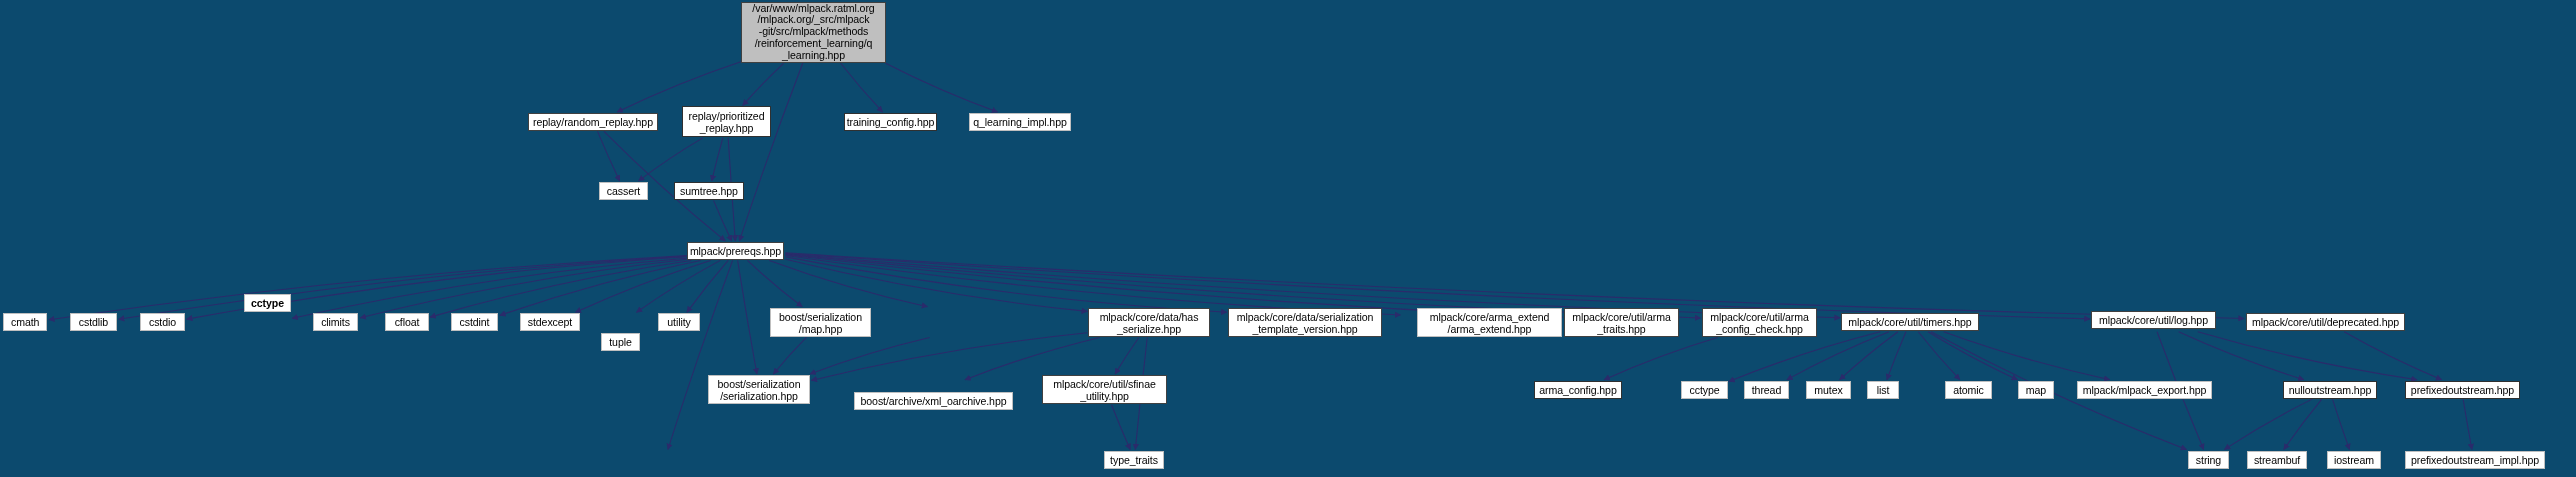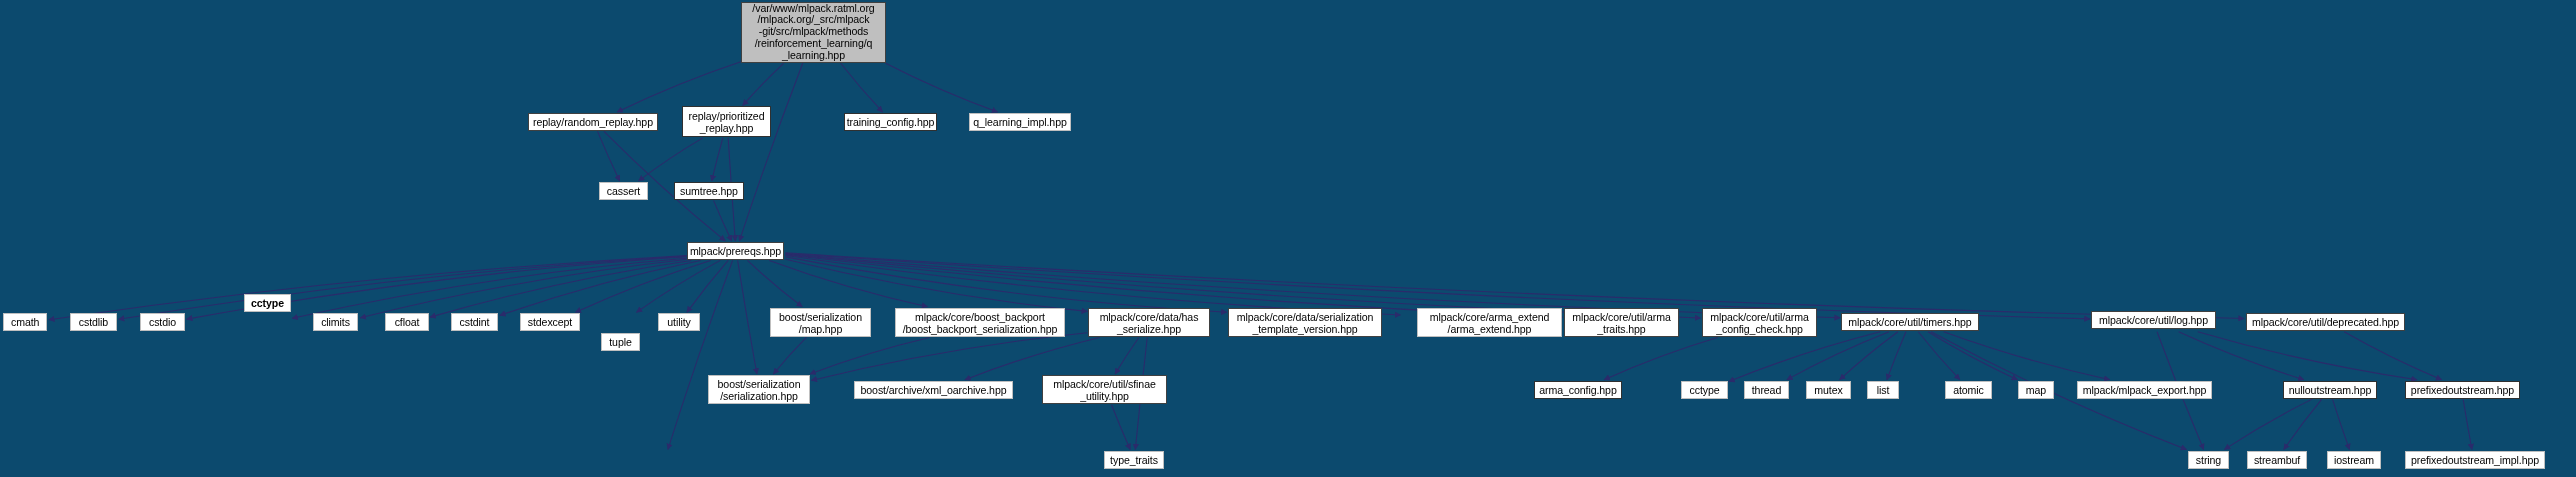--- a/index.html
+++ b/index.html
@@ -137,38 +137,36 @@
     <div class="node b-thin" style="left: 140px; top: 313px; width: 45px; height: 18px;">cstdio</div>
     <div class="node b-thin" style="left: 244px; top: 294px; width: 47px; height: 18px; font-weight: bold;">cctype</div>
     <div class="node b-thin" style="left: 313px; top: 313px; width: 45px; height: 18px;">climits</div>
     <div class="node b-thin" style="left: 385px; top: 313px; width: 44px; height: 18px;">cfloat</div>
     <div class="node b-thin" style="left: 451px; top: 313px; width: 47px; height: 18px;">cstdint</div>
     <div class="node b-thin" style="left: 520px; top: 313px; width: 60px; height: 18px;">stdexcept</div>
     <div class="node b-thin" style="left: 601px; top: 313px; width: 39px; height: 18px; margin-top: 20px;">tuple</div>
     <div class="node b-thin" style="left: 658px; top: 313px; width: 42px; height: 18px;">utility</div>
     <div class="node b-thin" style="left: 770px; top: 308px; width: 101px; height: 29px;">boost/serialization
 /map.hpp</div>
-    <div class="node b-thin" style="left: 895px; top: 308px; width: 170px; height: 29px;">mlpack/core/boost_backport
-/boost_backport_serialization.hpp</div>
     <div class="node b-mid" style="left: 1088px; top: 308px; width: 122px; height: 29px;">mlpack/core/data/has
 _serialize.hpp</div>
     <div class="node b-mid" style="left: 1228px; top: 308px; width: 154px; height: 29px;">mlpack/core/data/serialization
 _template_version.hpp</div>
     <div class="node b-thin" style="left: 1401px; top: 308px; width: 145px; height: 29px; margin-left: 16px;">mlpack/core/arma_extend
 /arma_extend.hpp</div>
     <div class="node b-mid" style="left: 1564px; top: 308px; width: 115px; height: 29px;">mlpack/core/util/arma
 _traits.hpp</div>
     <div class="node b-mid" style="left: 1702px; top: 308px; width: 115px; height: 29px;">mlpack/core/util/arma
 _config_check.hpp</div>
     <div class="node b-mid" style="left: 1841px; top: 313px; width: 138px; height: 18px;">mlpack/core/util/timers.hpp</div>
     <div class="node b-mid" style="left: 2091px; top: 311px; width: 125px; height: 18px;">mlpack/core/util/log.hpp</div>
     <div class="node b-mid" style="left: 2246px; top: 313px; width: 159px; height: 18px;">mlpack/core/util/deprecated.hpp</div>
     <div class="node b-thin" style="left: 708px; top: 375px; width: 102px; height: 29px;">boost/serialization
 /serialization.hpp</div>
-    <div class="node b-thin" style="left: 854px; top: 381px; width: 159px; height: 18px;">boost/archive/xml_oarchive.hpp</div>
+    <div class="node b-thin" style="left: 854px; top: 392px; width: 159px; height: 18px;">boost/archive/xml_oarchive.hpp</div>
     <div class="node b-mid" style="left: 1042px; top: 375px; width: 125px; height: 29px;">mlpack/core/util/sfinae
 _utility.hpp</div>
     <div class="node b-thick" style="left: 1534px; top: 381px; width: 88px; height: 18px;">arma_config.hpp</div>
     <div class="node b-thin" style="left: 1681px; top: 381px; width: 47px; height: 18px;">cctype</div>
     <div class="node b-thin" style="left: 1744px; top: 381px; width: 45px; height: 18px;">thread</div>
     <div class="node b-thin" style="left: 1806px; top: 381px; width: 45px; height: 18px;">mutex</div>
     <div class="node b-thin" style="left: 1867px; top: 381px; width: 32px; height: 18px;">list</div>
     <div class="node b-thin" style="left: 1945px; top: 381px; width: 47px; height: 18px;">atomic</div>
     <div class="node b-thin" style="left: 2018px; top: 381px; width: 36px; height: 18px;">map</div>
     <div class="node b-thin" style="left: 2077px; top: 381px; width: 135px; height: 18px;">mlpack/mlpack_export.hpp</div>

